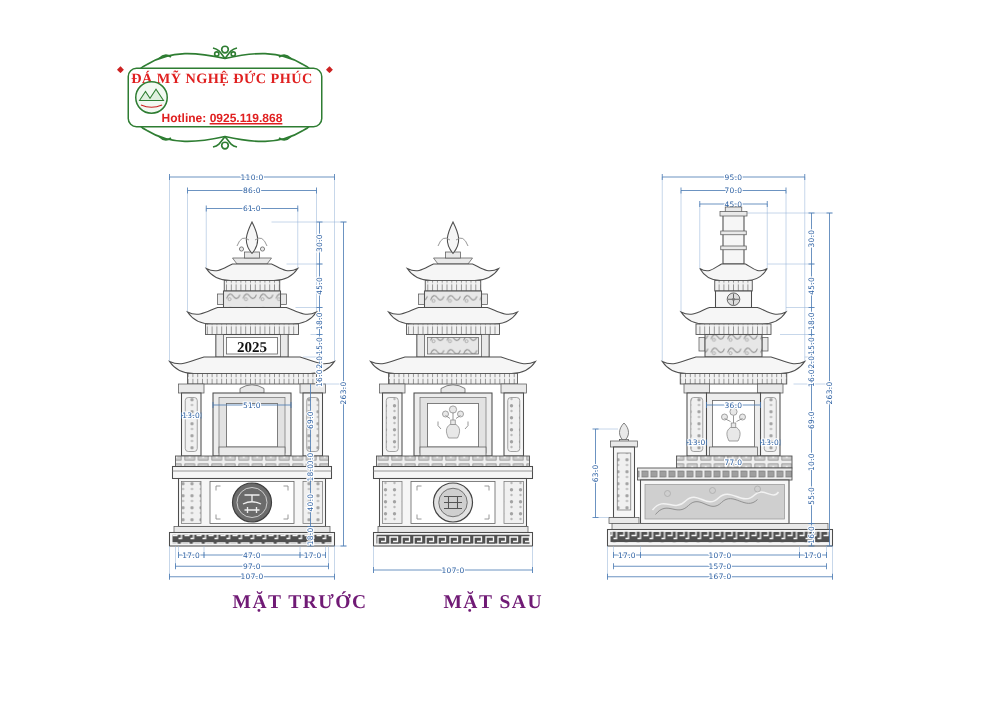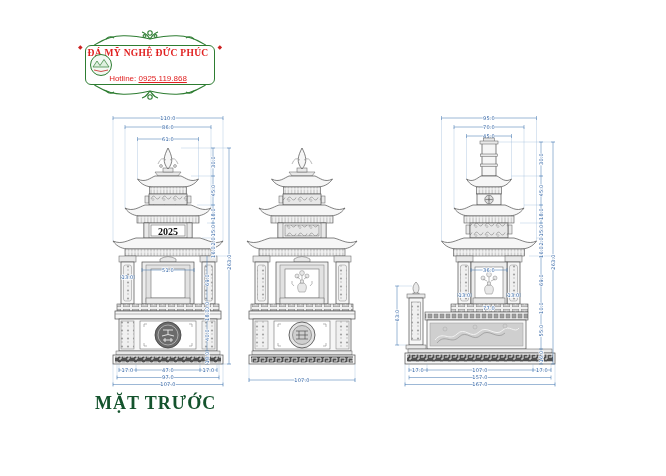--- a/index.html
+++ b/index.html
@@ -9,25 +9,25 @@
   #logo{position:absolute;left:76px;top:28px;width:148px;height:74px;}
   #logo .orn{position:absolute;left:0;top:0;}
   #logo .box{position:absolute;left:9px;top:17px;width:128px;height:38px;background:#fff;
              border:1.6px solid #2e7d32;border-radius:6px;box-shadow:0 0 0 1px #fff inset;
              display:flex;align-items:center;}
   #logo .diamond{position:absolute;top:16px;font-size:6px;color:#cc2222;line-height:1;}
   #logo .emblem{width:24px;height:24px;margin-left:3px;flex:0 0 auto;}
   #logo .txt{flex:1;text-align:center;padding-right:4px;}
   .brand{font-family:"Liberation Serif",serif;font-weight:bold;font-size:9.5px;color:#e02020;
          letter-spacing:0.3px;white-space:nowrap;}
-  .hotline{font-family:"Liberation Sans",sans-serif;font-weight:normal;font-size:8px;color:#e02020;margin-top:16px;}
+  .hotline{font-family:"Liberation Sans",sans-serif;font-weight:bold;font-size:8px;color:#e02020;margin-top:16px;}
   .hotline .num{text-decoration:underline;}
   
-  .view-label{position:absolute;text-align:left;font-family:"Liberation Serif",serif;
-              font-weight:bold;font-size:18px;color:#14532d;letter-spacing:1px;}
+  .view-label{position:absolute;text-align:right;font-family:"Liberation Serif",serif;
+              font-weight:bold;font-size:13px;color:#701a75;letter-spacing:1px;}
   
   .dl{stroke:#4c7cb4;stroke-width:0.55;fill:none;}
   .dw{stroke:#93b3d6;stroke-width:0.35;fill:none;}
   .dt{font-family:"DejaVu Sans",sans-serif;font-size:5px;fill:#2f62a4;stroke:#fff;
       stroke-width:1.5px;paint-order:stroke;text-anchor:middle;letter-spacing:0.2px;}
   .s {stroke:#4d4d4d;stroke-width:0.7;fill:#f6f6f6;}
   .s2{stroke:#5a5a5a;stroke-width:0.5;fill:#e9e9e9;}
   .s3{stroke:#666;stroke-width:0.55;fill:#fff;}
   .cv{stroke:#8c8c8c;stroke-width:0.6;fill:none;}
   .cvf{stroke:#909090;stroke-width:0.55;fill:#e8e8e8;}
@@ -385,13 +385,14 @@
       <text class="dt" x="95" y="259.7">107.0</text>
       <text class="dt" x="157" y="259.7">17.0</text>
       <path class="dl" d="M24,265.5 H166 M24,263.5 v4 M166,263.5 v4"></path>
       <text class="dt" x="95" y="267.2">157.0</text>
       <path class="dl" d="M20,272.5 H170 M20,270.5 v4 M170,270.5 v4"></path>
       <text class="dt" x="95" y="274.2">167.0</text>
     </g>
   </svg>
 
   <div class="view-label" style="left:95px;top:393px;width:150px;">MẶT TRƯỚC</div>
+  <div class="view-label" style="left:242px;top:393px;width:120px;">MẶT SAU</div>
 </div>
 
 </body></html>

